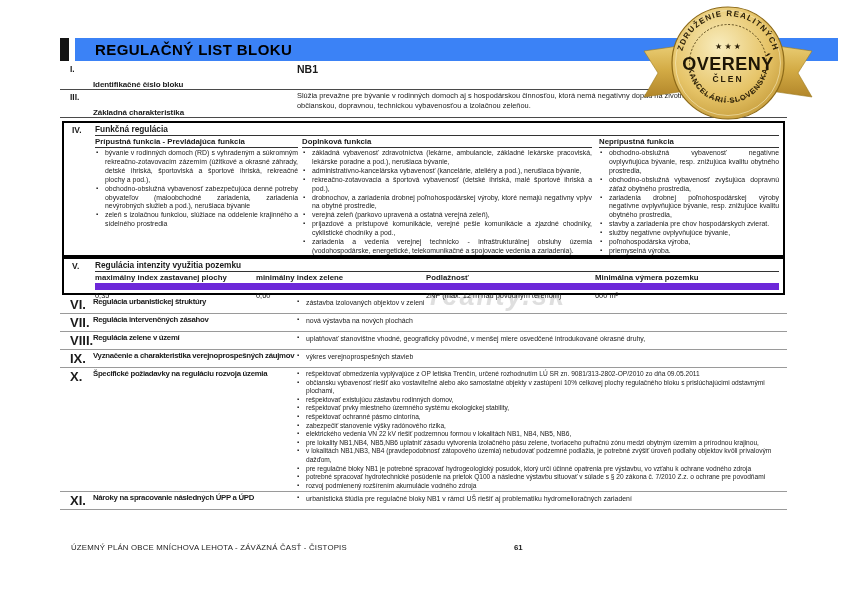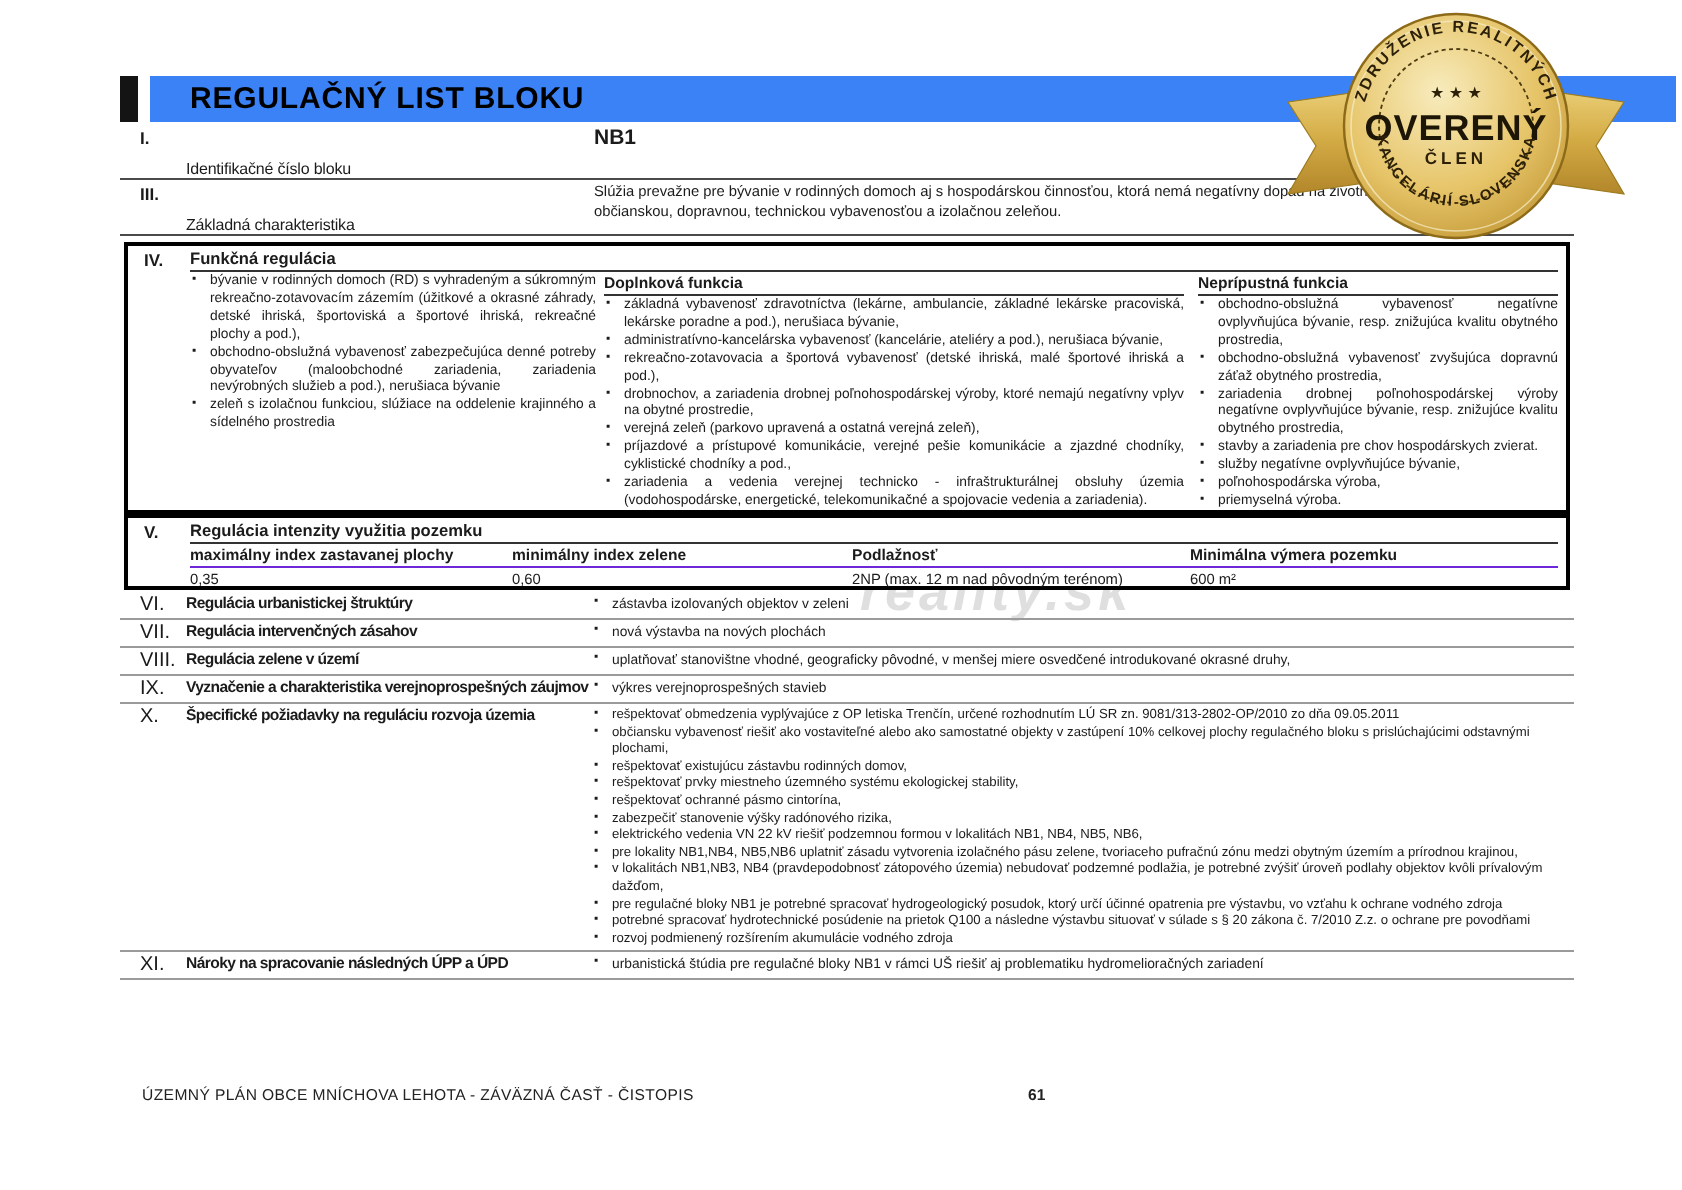--- a/index.html
+++ b/index.html
@@ -11,21 +11,21 @@
   .title-tab { position:absolute; left:60px; top:38px; width:9px; height:23px; background:#141414; }
   .title-banner {
     position:absolute; left:75px; top:38px; width:763px; height:23px; background:#3b82f6;
     display:flex; align-items:center; padding-left:20px; box-sizing:border-box;
   }
   .title-banner .title { font-size:15px; font-weight:bold; letter-spacing:0.4px; color:#000; }
   
   .info-rows { position:absolute; left:60px; top:62px; width:727px; }
   .irow { display:flex; border-bottom:1px solid #4a4a4a; align-items:flex-start; }
   .irow .num { width:33px; padding:2px 0 1px 10px; box-sizing:border-box; font-weight:bold; font-size:8.5px; }
-  .irow .label { width:203px; font-weight:normal; font-size:8px; padding-top:18px; letter-spacing:-0.1px; }
+  .irow .label { width:203px; font-weight:bold; font-size:8px; padding-top:18px; letter-spacing:-0.1px; }
   .irow .value { flex:1; padding:1px 0 1px 1px; }
   .irow .value.big { font-weight:bold; font-size:10.5px; line-height:13px; }
   .irow .value.small { font-size:7.4px; line-height:9.6px; text-align:justify; padding-right:60px; }
   
   .boxsec { position:absolute; left:62px; width:723px; border:2px solid #000; box-sizing:border-box; background:#fff; display:flex; }
   .box4 { top:121px; height:136px; }
   .box5 { top:257px; height:38px; }
   .bnum { width:31px; padding:2px 0 0 8px; box-sizing:border-box; font-weight:bold; font-size:8.5px; }
   .bcontent { flex:1; padding-right:4px; }
   .btitle { font-weight:bold; font-size:8.3px; border-bottom:1px solid #333; padding:1px 0 1px 0; height:10px; }
@@ -33,27 +33,27 @@
   .cols4 .c { box-sizing:border-box; }
   .cols4 .c1 { width:203px; }
   .cols4 .c2 { width:290px; margin-left:4px; }
   .cols4 .c3 { flex:1; margin-left:7px; }
   .chead { font-weight:bold; font-size:7.8px; border-bottom:1px solid #333; padding:1px 0; height:9px; white-space:nowrap; }
   ul.blt { margin:1px 0 0 0; padding:0 0 0 10px; list-style:none; }
   ul.blt li { position:relative; font-size:6.9px; line-height:8.9px; text-align:justify; }
   ul.blt li::before { content:"▪"; position:absolute; left:-9px; top:-1px; font-size:6px; }
   
   .v-head, .v-vals { display:flex; }
-  .v-head > div { font-weight:bold; font-size:7.8px; border-bottom:1px solid #6d28d9; padding:1px 0; height:9px; }
+  .v-head > div { font-weight:bold; font-size:7.8px; border-bottom:7px solid #6d28d9; padding:1px 0; height:9px; }
   .v-vals > div { font-size:7.4px; padding-top:1px; }
   .vc1 { width:161px; } .vc2 { width:170px; } .vc3 { width:169px; } .vc4 { flex:1; }
   
   .list-rows { position:absolute; left:60px; top:296px; width:727px; }
   .lrow { display:flex; border-bottom:1px solid #9a9a9a; align-items:flex-start; min-height:11px; padding:1px 0 1px 0; }
-  .lrow .num { width:33px; padding-left:10px; box-sizing:border-box; font-weight:normal; font-size:10px; }
+  .lrow .num { width:33px; padding-left:10px; box-sizing:border-box; font-weight:bold; font-size:13px; }
   .lrow .label { width:203px; font-weight:bold; font-size:7.8px; letter-spacing:-0.3px; white-space:nowrap; overflow:visible; }
   .lrow .bullets { flex:1; }
   .lrow ul.blt li { font-size:6.9px; line-height:9px; text-align:left; }
   .lrow.tall ul.blt li { font-size:6.6px; line-height:8.6px; }
   .lrow.tall { min-height:117px; }
   
   .footer-text { position:absolute; left:71px; top:543px; font-size:7.8px; letter-spacing:0.2px; color:#222; }
   .footer-page { position:absolute; left:514px; top:543px; font-size:7.8px; font-weight:bold; color:#222; }
   
   .watermark {
@@ -90,20 +90,21 @@
       </span>
     </div>
   </div>
 
   <div class="boxsec box4">
     <div class="bnum">IV.</div>
     <div class="bcontent">
       <div class="btitle">Funkčná regulácia</div>
       <div class="cols4">
         <div class="c c1">
+          <div class="chead">Prípustná funkcia - Prevládajúca funkcia</div>
           <ul class="blt">
             <li>bývanie v rodinných domoch (RD) s vyhradeným a súkromným rekreačno-zotavovacím zázemím (úžitkové a okrasné záhrady, detské ihriská, športoviská a športové ihriská, rekreačné plochy a pod.),</li>
             <li>obchodno-obslužná vybavenosť zabezpečujúca denné potreby obyvateľov (maloobchodné zariadenia, zariadenia nevýrobných služieb a pod.), nerušiaca bývanie</li>
             <li>zeleň s izolačnou funkciou, slúžiace na oddelenie krajinného a sídelného prostredia</li>
           </ul>
         </div>
         <div class="c c2">
           <div class="chead">Doplnková funkcia</div>
           <ul class="blt">
             <li>základná vybavenosť zdravotníctva (lekárne, ambulancie, základné lekárske pracoviská, lekárske poradne a pod.), nerušiaca bývanie,</li>

